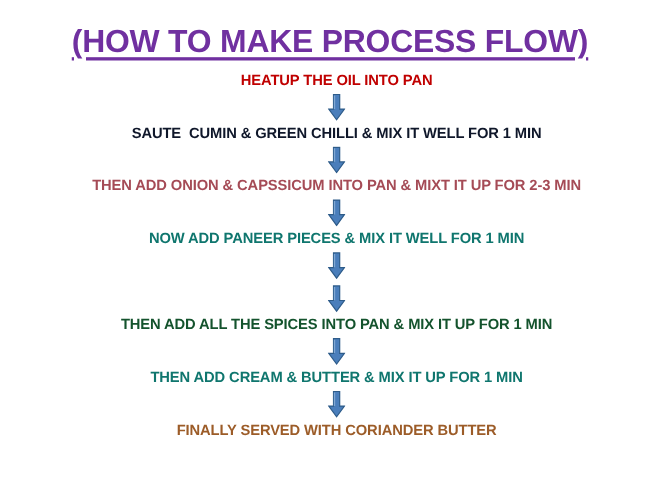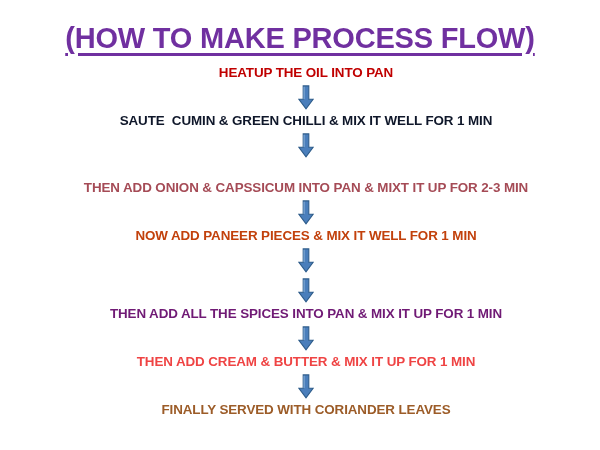--- a/index.html
+++ b/index.html
@@ -78,50 +78,50 @@
           <path d="M6.1 1.8 L6.1 14.0" stroke="#7FA8D4" stroke-width="1.2" fill="none"></path>
         </svg>
       </div>
       <div class="step-text" style="color: #0f172a;">SAUTE  CUMIN &amp; GREEN CHILLI &amp; MIX IT WELL FOR 1 MIN</div>
       <div class="connector">
         <svg width="16" height="25" viewBox="0 0 16 25">
           <path d="M5.2 0.9 L10.8 0.9 L10.8 14.2 L15.1 14.2 L8 23.9 L0.9 14.2 L5.2 14.2 Z" fill="#4A7EBB" stroke="#2E5C8A" stroke-width="1.1" stroke-linejoin="miter"></path>
           <path d="M6.1 1.8 L6.1 14.0" stroke="#7FA8D4" stroke-width="1.2" fill="none"></path>
         </svg>
       </div>
-      <div class="step-text" style="color: rgb(165, 75, 86); margin-top: 19px;">THEN ADD ONION &amp; CAPSSICUM INTO PAN &amp; MIXT IT UP FOR 2-3 MIN</div>
+      <div class="step-text" style="color: rgb(165, 75, 86);">THEN ADD ONION &amp; CAPSSICUM INTO PAN &amp; MIXT IT UP FOR 2-3 MIN</div>
       <div class="connector">
         <svg width="16" height="25" viewBox="0 0 16 25">
           <path d="M5.2 0.9 L10.8 0.9 L10.8 14.2 L15.1 14.2 L8 23.9 L0.9 14.2 L5.2 14.2 Z" fill="#4A7EBB" stroke="#2E5C8A" stroke-width="1.1" stroke-linejoin="miter"></path>
           <path d="M6.1 1.8 L6.1 14.0" stroke="#7FA8D4" stroke-width="1.2" fill="none"></path>
         </svg>
       </div>
-      <div class="step-text" style="color: #c2410c;">NOW ADD PANEER PIECES &amp; MIX IT WELL FOR 1 MIN</div>
+      <div class="step-text" style="color: #0f766e;">NOW ADD PANEER PIECES &amp; MIX IT WELL FOR 1 MIN</div>
       <div class="connector">
         <svg width="16" height="25" viewBox="0 0 16 25">
           <path d="M5.2 0.9 L10.8 0.9 L10.8 14.2 L15.1 14.2 L8 23.9 L0.9 14.2 L5.2 14.2 Z" fill="#4A7EBB" stroke="#2E5C8A" stroke-width="1.1" stroke-linejoin="miter"></path>
           <path d="M6.1 1.8 L6.1 14.0" stroke="#7FA8D4" stroke-width="1.2" fill="none"></path>
         </svg>
       </div>
       <div class="connector">
         <svg width="16" height="25" viewBox="0 0 16 25">
           <path d="M5.2 0.9 L10.8 0.9 L10.8 14.2 L15.1 14.2 L8 23.9 L0.9 14.2 L5.2 14.2 Z" fill="#4A7EBB" stroke="#2E5C8A" stroke-width="1.1" stroke-linejoin="miter"></path>
           <path d="M6.1 1.8 L6.1 14.0" stroke="#7FA8D4" stroke-width="1.2" fill="none"></path>
         </svg>
       </div>
-      <div class="step-text" style="color: #701a75;">THEN ADD ALL THE SPICES INTO PAN &amp; MIX IT UP FOR 1 MIN</div>
+      <div class="step-text" style="color: #14532d;">THEN ADD ALL THE SPICES INTO PAN &amp; MIX IT UP FOR 1 MIN</div>
       <div class="connector">
         <svg width="16" height="25" viewBox="0 0 16 25">
           <path d="M5.2 0.9 L10.8 0.9 L10.8 14.2 L15.1 14.2 L8 23.9 L0.9 14.2 L5.2 14.2 Z" fill="#4A7EBB" stroke="#2E5C8A" stroke-width="1.1" stroke-linejoin="miter"></path>
           <path d="M6.1 1.8 L6.1 14.0" stroke="#7FA8D4" stroke-width="1.2" fill="none"></path>
         </svg>
       </div>
-      <div class="step-text" style="color: #ef4444;">THEN ADD CREAM &amp; BUTTER &amp; MIX IT UP FOR 1 MIN</div>
+      <div class="step-text" style="color: #0f766e;">THEN ADD CREAM &amp; BUTTER &amp; MIX IT UP FOR 1 MIN</div>
       <div class="connector">
         <svg width="16" height="25" viewBox="0 0 16 25">
           <path d="M5.2 0.9 L10.8 0.9 L10.8 14.2 L15.1 14.2 L8 23.9 L0.9 14.2 L5.2 14.2 Z" fill="#4A7EBB" stroke="#2E5C8A" stroke-width="1.1" stroke-linejoin="miter"></path>
           <path d="M6.1 1.8 L6.1 14.0" stroke="#7FA8D4" stroke-width="1.2" fill="none"></path>
         </svg>
       </div>
-      <div class="step-text" style="color: rgb(156, 92, 40);">FINALLY SERVED WITH CORIANDER LEAVES</div>
+      <div class="step-text" style="color: rgb(156, 92, 40);">FINALLY SERVED WITH CORIANDER BUTTER</div>
     </div>
 
 </div>
 
 </body></html>

